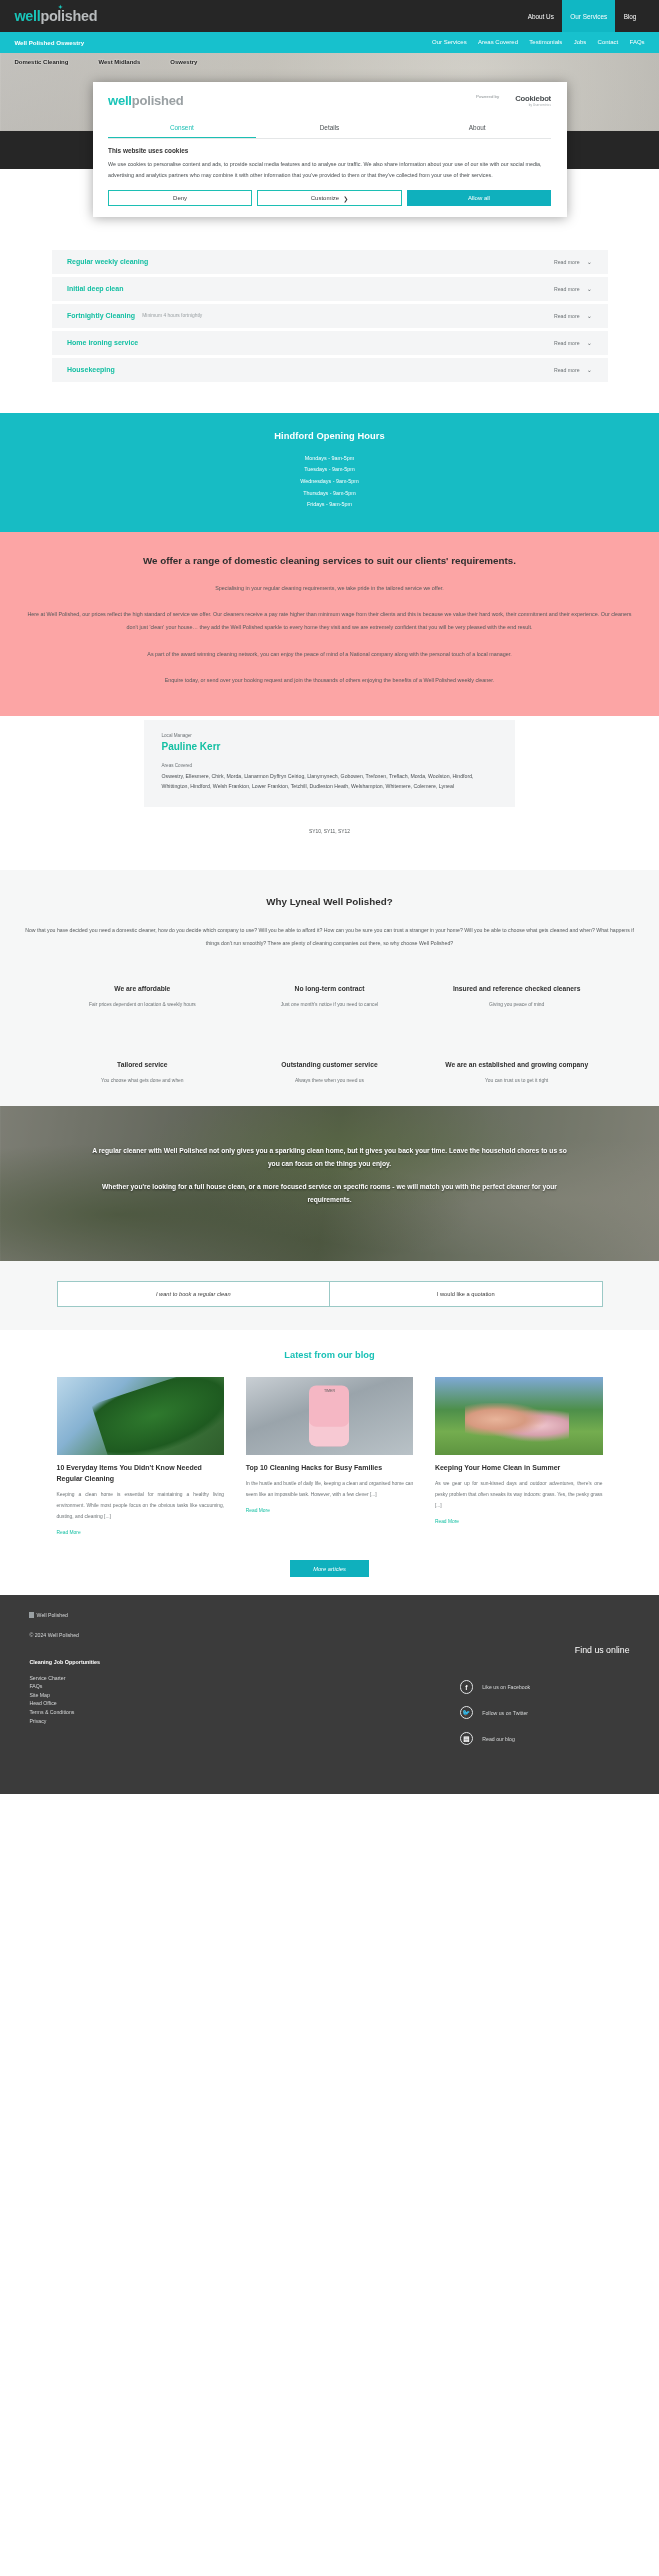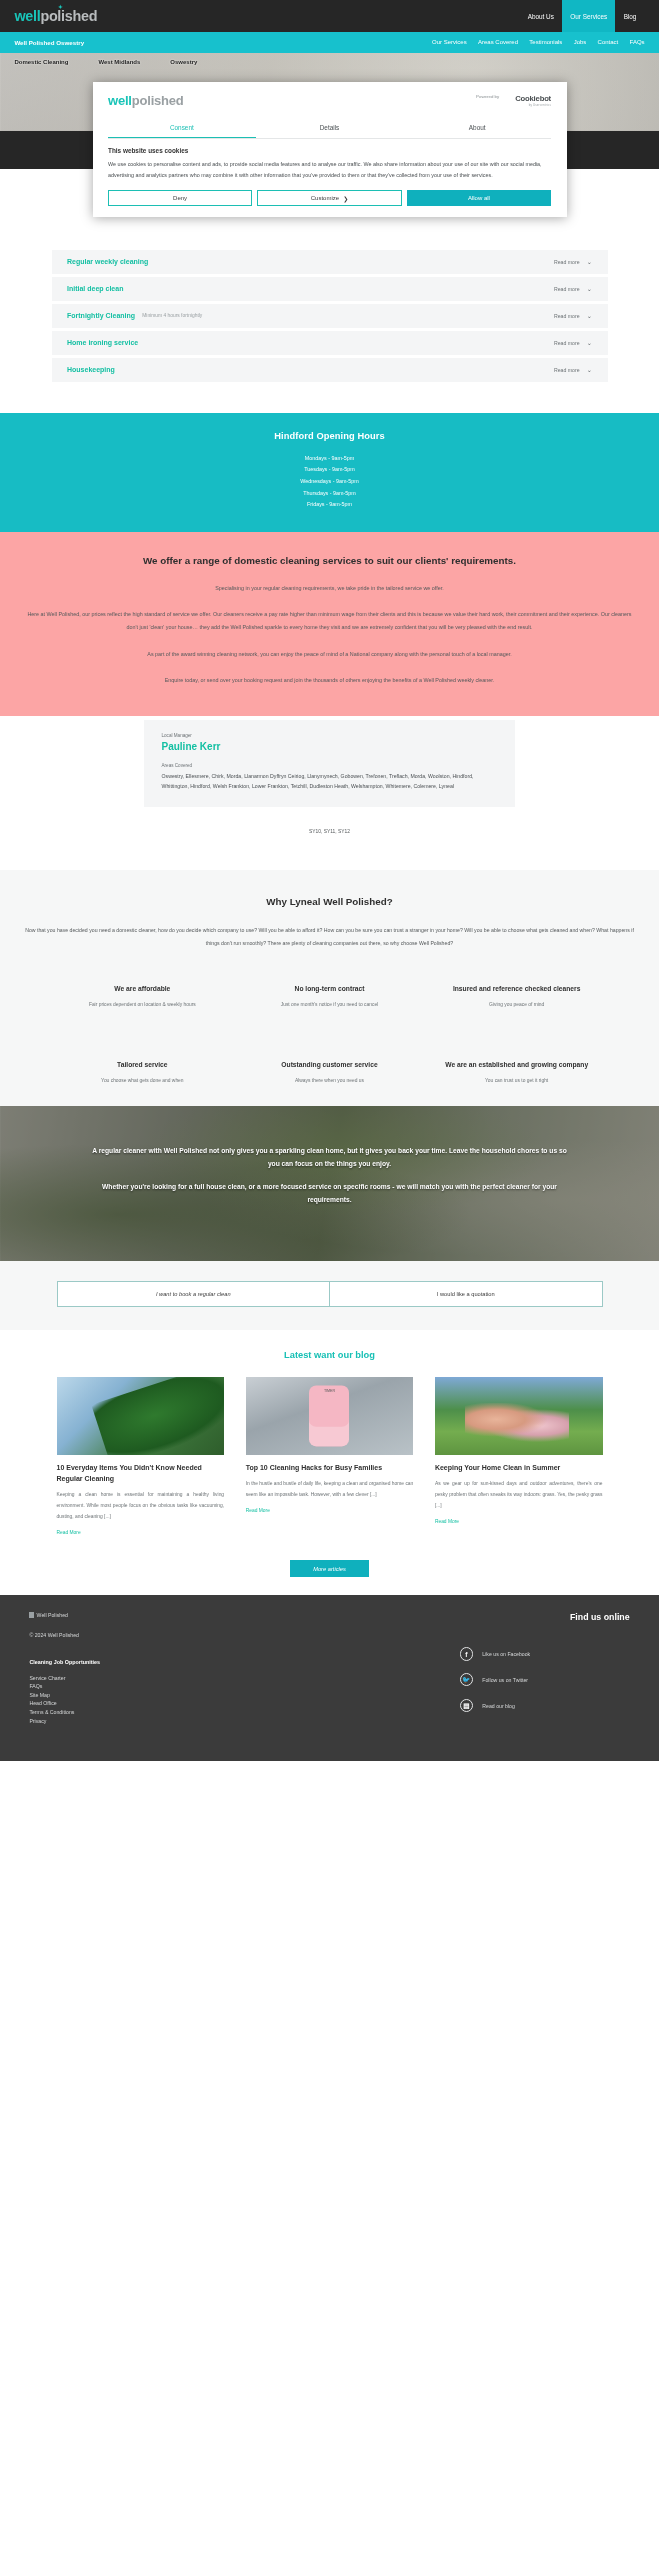--- a/index.html
+++ b/index.html
@@ -218,21 +218,21 @@
   .footer { background: #3b3b3b; color: #d6d8d9; padding: 17.5px 0 36px; }
   .footer-inner { width: 629px; margin: 0 auto; display: flex; padding: 0 14.4px; }
   .f-left { flex: 1; }
   .f-logo { font-size: 5.2px; color: #d6d8d9; display: flex; align-items: center; gap: 2.6px; }
   .f-logo .ph { width: 4.6px; height: 5.7px; background: #9aa0a3; display: inline-block; }
   .f-copy { font-size: 5.2px; margin-top: 13.4px; }
   .f-jobs { font-size: 5.4px; font-weight: 700; color: #fff; margin-top: 21.6px; }
   .f-links { margin-top: 9.3px; display: flex; flex-direction: column; gap: 2.6px; }
   .f-links a { color: #d6d8d9; text-decoration: none; font-size: 5.2px; }
   .f-right { width: 170px; }
-  .f-right h3 { font-size: 8.8px; font-weight: 700; color: #fff; text-align: right; margin-bottom: 25px; }
+  .f-right h3 { font-size: 8.8px; font-weight: 400; color: #fff; text-align: right; margin-bottom: 25px; margin-top: 33px; }
   .social { display: flex; align-items: center; gap: 9.3px; margin-bottom: 12.4px; }
   .social .ic {
     width: 13.4px; height: 13.4px; border: 0.8px solid #e2e4e5; border-radius: 50%;
     display: flex; align-items: center; justify-content: center; color: #fff; font-size: 6.7px; font-weight: 700;
     flex: 0 0 13.4px;
   }
   .social .lab { font-size: 5.2px; color: #d6d8d9; }
 </style>
 </head>
 <body>
@@ -451,21 +451,21 @@
 </section>
 
 <section class="bookcta">
   <div class="bookrow">
     <a href="#">I want to book a regular clean</a>
     <a href="#">I would like a quotation</a>
   </div>
 </section>
 
 <section class="blog">
-  <h2>Latest want our blog</h2>
+  <h2>Latest from our blog</h2>
   <div class="cards">
 
     <div class="card">
       <div class="thumb thumb-1"></div>
       <h3>10 Everyday Items You Didn't Know Needed Regular Cleaning</h3>
       <p>Keeping a clean home is essential for maintaining a healthy living environment. While most people focus on the obvious tasks like vacuuming, dusting, and cleaning [...]</p>
       <a class="readmore" href="#">Read More</a>
     </div>
 
     <div class="card">

